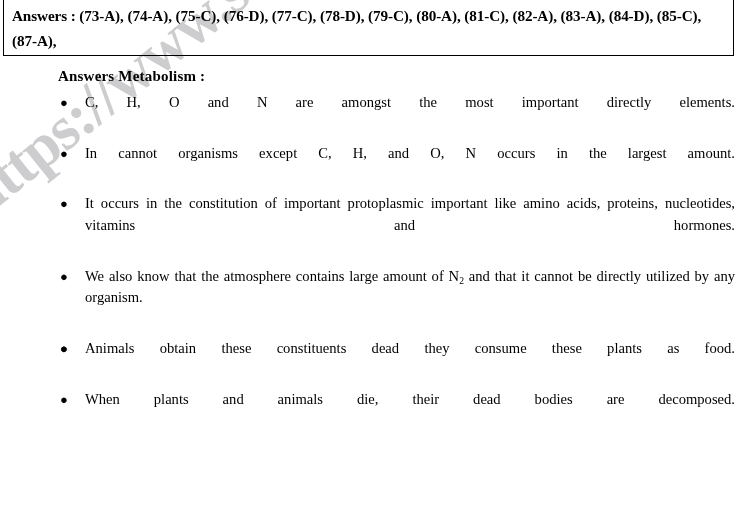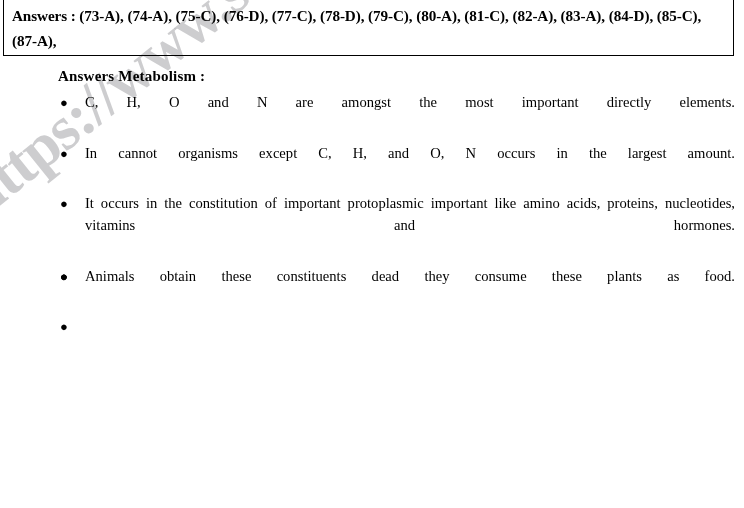--- a/index.html
+++ b/index.html
@@ -172,28 +172,30 @@
         <li class="spaced">
           <span class="bullet">●</span>
           <span class="txt">In cannot organisms except C, H, and O, N occurs in the largest amount.</span>
         </li>
         <li class="spaced">
           <span class="bullet">●</span>
           <span class="txt">It occurs in the constitution of important protoplasmic important like amino acids, proteins, nucleotides, vitamins and hormones.</span>
         </li>
         <li class="spaced">
           <span class="bullet">●</span>
+          <span class="txt">We also know that the atmosphere contains large amount of N<sub>2</sub> and that it cannot be directly utilized by any organism.</span>
         </li>
         <li class="spaced">
           <span class="bullet">●</span>
         </li>
         <li class="spaced">
           <span class="bullet">●</span>
           <span class="txt">Animals obtain these constituents dead they consume these plants as food.</span>
         </li>
         <li class="spaced">
           <span class="bullet">●</span>
+          <span class="txt">When plants and animals die, their dead bodies are decomposed.</span>
         </li>
       </ul>
 
   </div>
 
 </div>
 
 </body></html>

